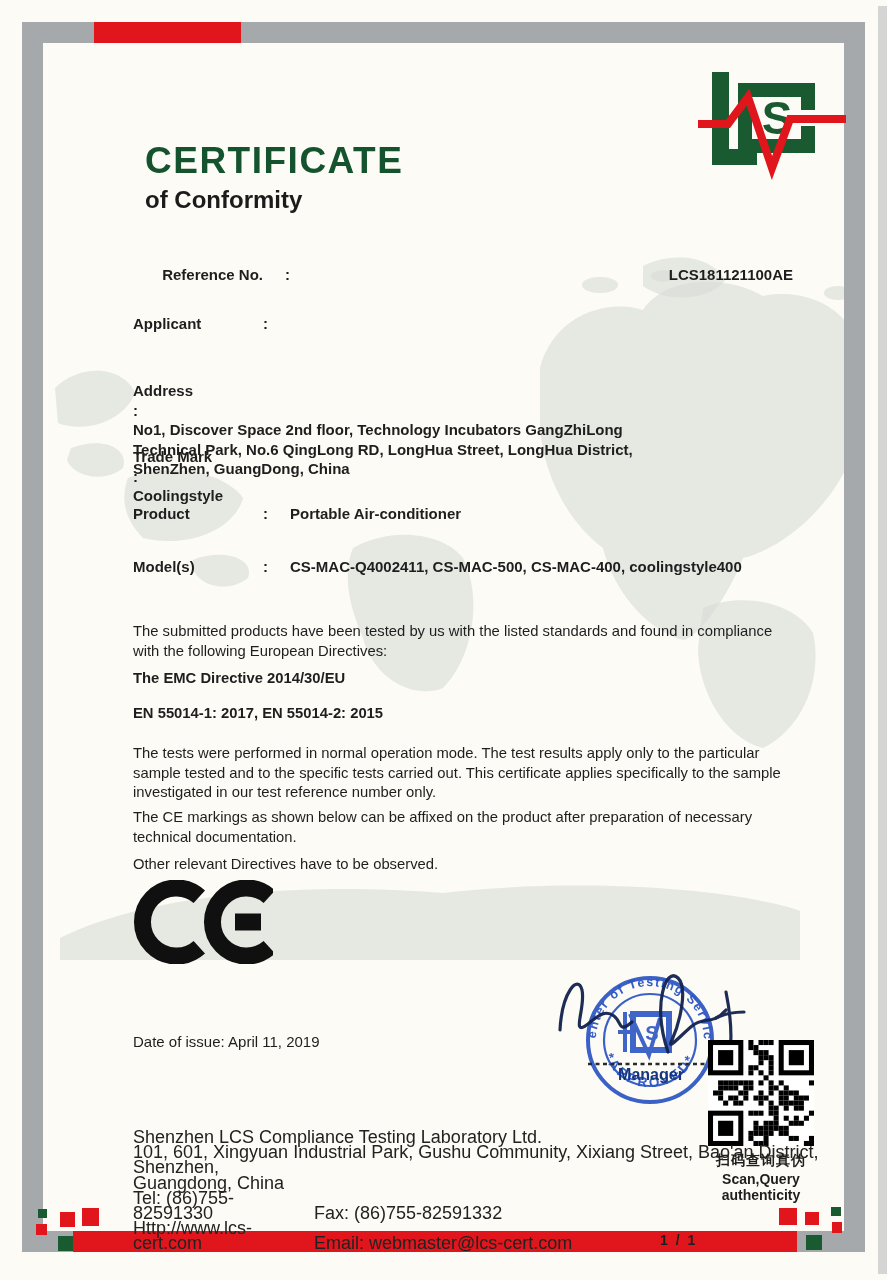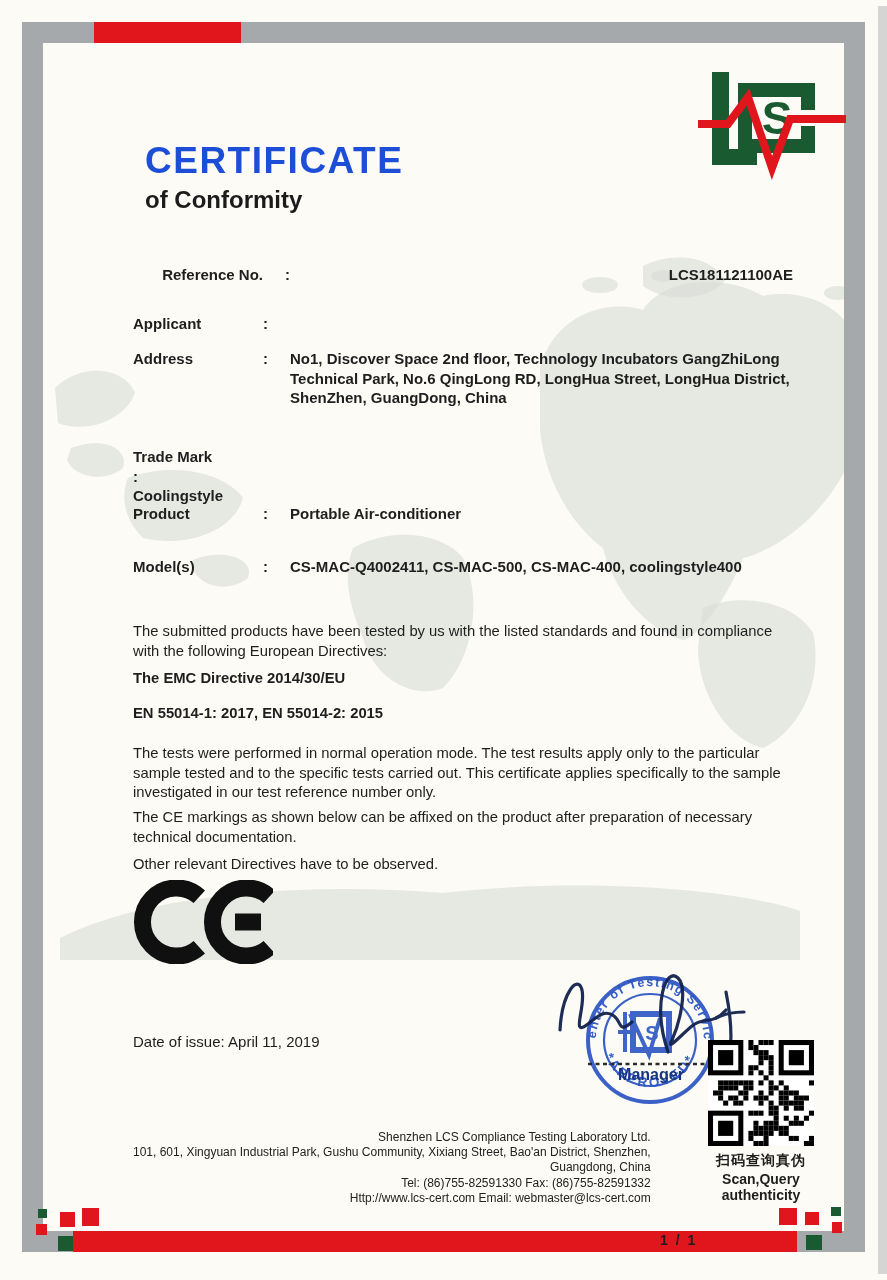--- a/index.html
+++ b/index.html
@@ -22,42 +22,42 @@
   .orn { position:absolute; }
   .orn.red { background:#e0161c; }
   .orn.green { background:#1a5a31; }
   
   .map { position:absolute; left:43px; top:248px; width:801px; height:712px; }
   .map path, .map ellipse { fill:#d9dbd6; opacity:.62; }
   
   .logo { position:absolute; left:698px; top:70px; width:152px; height:112px; }
   
   .title-block { position:absolute; left:145px; top:140px; }
-  .title-main { font-size:37px; font-weight:bold; letter-spacing:1.5px; color:#1d4ed8; }
+  .title-main { font-size:37px; font-weight:bold; letter-spacing:1.5px; color:#14532d; }
   .title-sub  { font-size:24px; font-weight:bold; margin-top:4px; color:#1b1b1b; }
   
   .field { position:absolute; left:133px; width:660px; display:flex; font-size:15px; font-weight:bold; line-height:19.5px; }
   .field .lbl { width:130px; flex:none; }
   .field .colon { width:27px; flex:none; }
   .field .val { flex:1; white-space:pre-line; }
   
   .para { position:absolute; left:133px; width:662px; font-size:14.8px; line-height:19.5px; white-space:pre-line; }
   .para.bold { font-weight:bold; }
   
   .ce { position:absolute; left:131px; top:880px; }
   .date-issue { position:absolute; left:133px; top:1033px; font-size:15px; font-weight:normal;text-align:right; }
   
   .stamp { position:absolute; left:548px; top:952px; width:215px; height:172px; }
   
   .qr-wrap { position:absolute; left:700px; top:1040px; width:122px; text-align:center; }
   .qr-svg { width:106px; height:106px; display:block; margin:0 auto; background:#fff; }
   .qr-zh { font-size:14px; font-weight:bold; margin-top:6px; letter-spacing:1px; }
   .qr-en { font-size:14px; font-weight:bold; margin-top:1px; }
   
-  .footer { position:absolute; left:133px; top:1130px; font-size:12px; line-height:15.2px; color:#222;text-align:right; }
+  .footer { position:absolute; left:133px; top:1130px; font-size:18px; line-height:15.2px; color:#222; }
   .footer .cols span.c1 { display:inline-block; width:176px; }
   .addr { white-space:pre-line; }
   .page-num { position:absolute; left:660px; top:1232px; font-size:14px; font-weight:bold; letter-spacing:2px; }
 </style>
 </head>
 <body>
 
 <div class="page">
 
   <svg class="map" viewBox="0 0 801 712" aria-hidden="true">
@@ -109,21 +109,21 @@
 
   <div class="field" style="top:265px;text-align:right;">
     <span class="lbl">Reference No.</span>
     <span class="colon">:</span>
     <span class="val">LCS181121100AE</span>
   </div>
   <div class="field" style="top:314px;">
     <span class="lbl">Applicant</span>
     <span class="colon">:</span>
   </div>
-  <div class="field" style="top:349px;">
+  <div class="field" style="top:381px;flex-direction:column;">
     <span class="lbl">Address</span>
     <span class="colon">:</span>
     <span class="val">No1, Discover Space 2nd floor, Technology Incubators GangZhiLong
 Technical Park, No.6 QingLong RD, LongHua Street, LongHua District,
 ShenZhen, GuangDong, China</span>
   </div>
   <div class="field" style="top:447px;flex-direction:column;">
     <span class="lbl">Trade Mark</span>
     <span class="colon">:</span>
     <span class="val">Coolingstyle</span>

